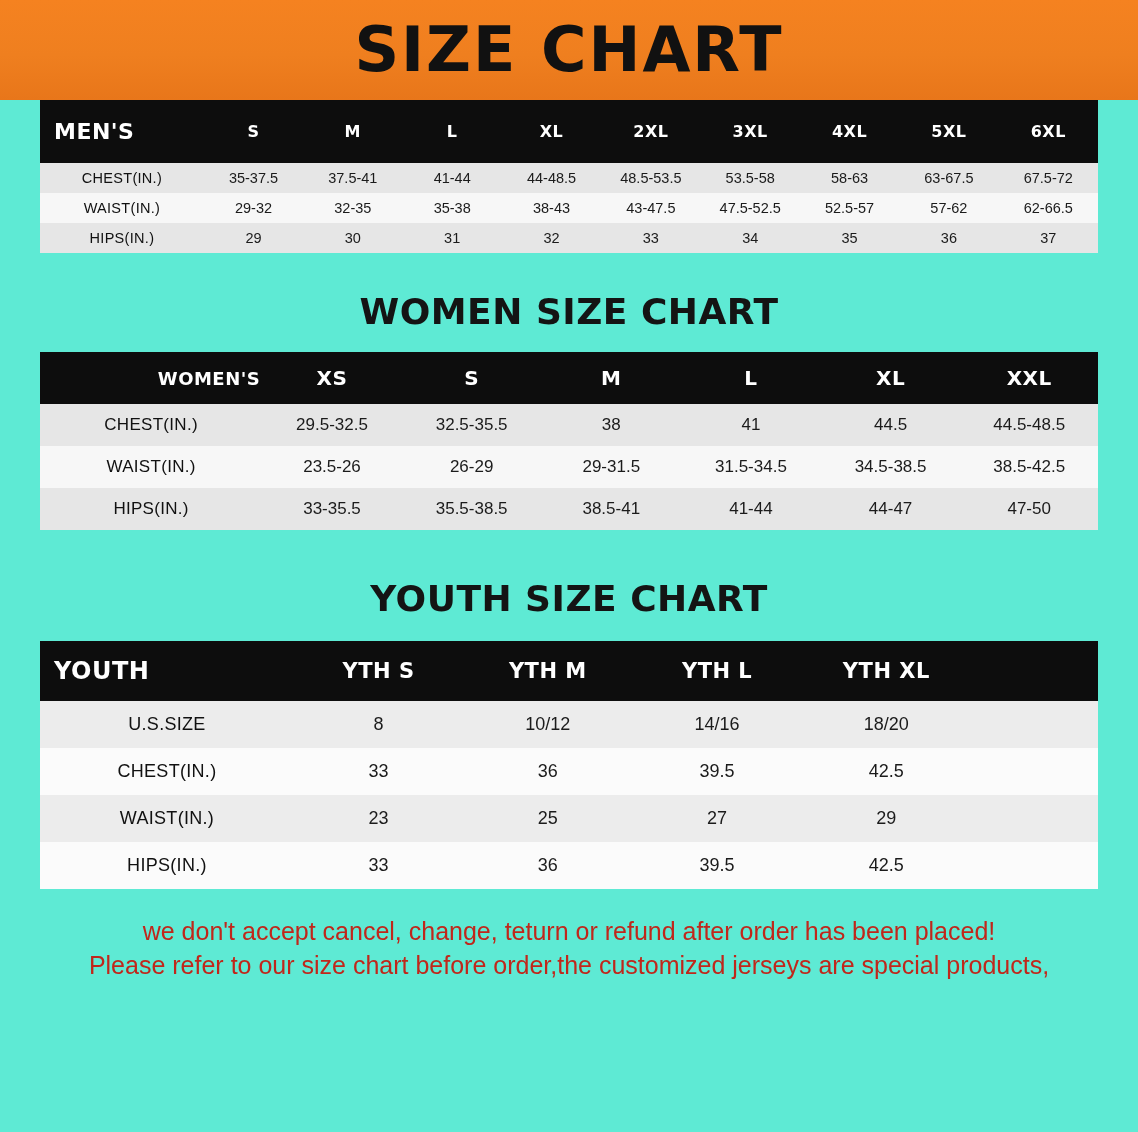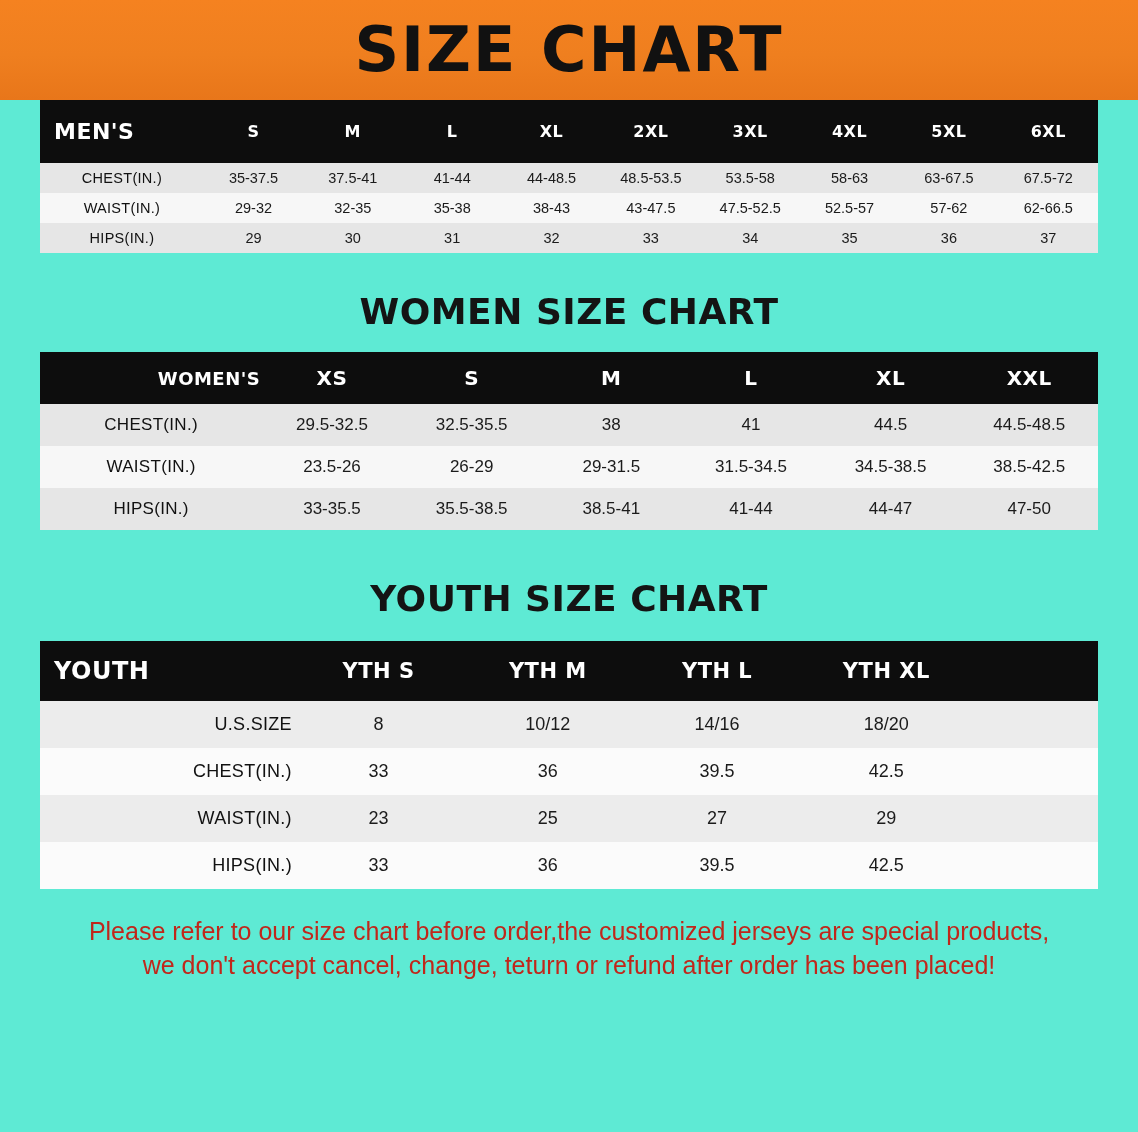--- a/index.html
+++ b/index.html
@@ -97,21 +97,21 @@
   
   #women-table thead th { font-size: 20px; padding: 14px 2px; }
   #women-table thead th.rowlabel { font-size: 18px; text-align: right; }
   #women-table tbody td { font-size: 17px; padding: 11px 2px; }
   #women-table tbody td.rowlabel { font-size: 17px; }
 
   
   #youth-table thead th { font-size: 21px; padding: 16px 14px; }
   #youth-table thead th.rowlabel { font-size: 24px; }
   #youth-table tbody td { font-size: 18px; padding: 13px 2px; }
-  #youth-table tbody td.rowlabel { font-size: 18px; text-align: right; }
+  #youth-table tbody td.rowlabel { font-size: 18px; }
   #youth-table tbody tr.odd td  { background: #ececec; }
   #youth-table tbody tr.even td { background: #fbfbfb; }
 
   
   .note {
     margin: 26px 36px 0 36px;
     text-align: center;
     color: #c0271b;
     font-family: "Liberation Sans", sans-serif;
     font-size: 25px;
@@ -304,17 +304,17 @@
             <td>36</td>
             <td>39.5</td>
             <td>42.5</td>
             <td></td>
           </tr>
         </tbody>
     </table>
   </div>
 
   <div class="note">
+    <div>we don't accept cancel, change, teturn or refund after order has been placed!</div>
     <div>Please refer to our size chart before order,the customized jerseys are special products,</div>
-    <div>we don't accept cancel, change, teturn or refund after order has been placed!</div>
   </div>
 
 </div>
 
 </body></html>

